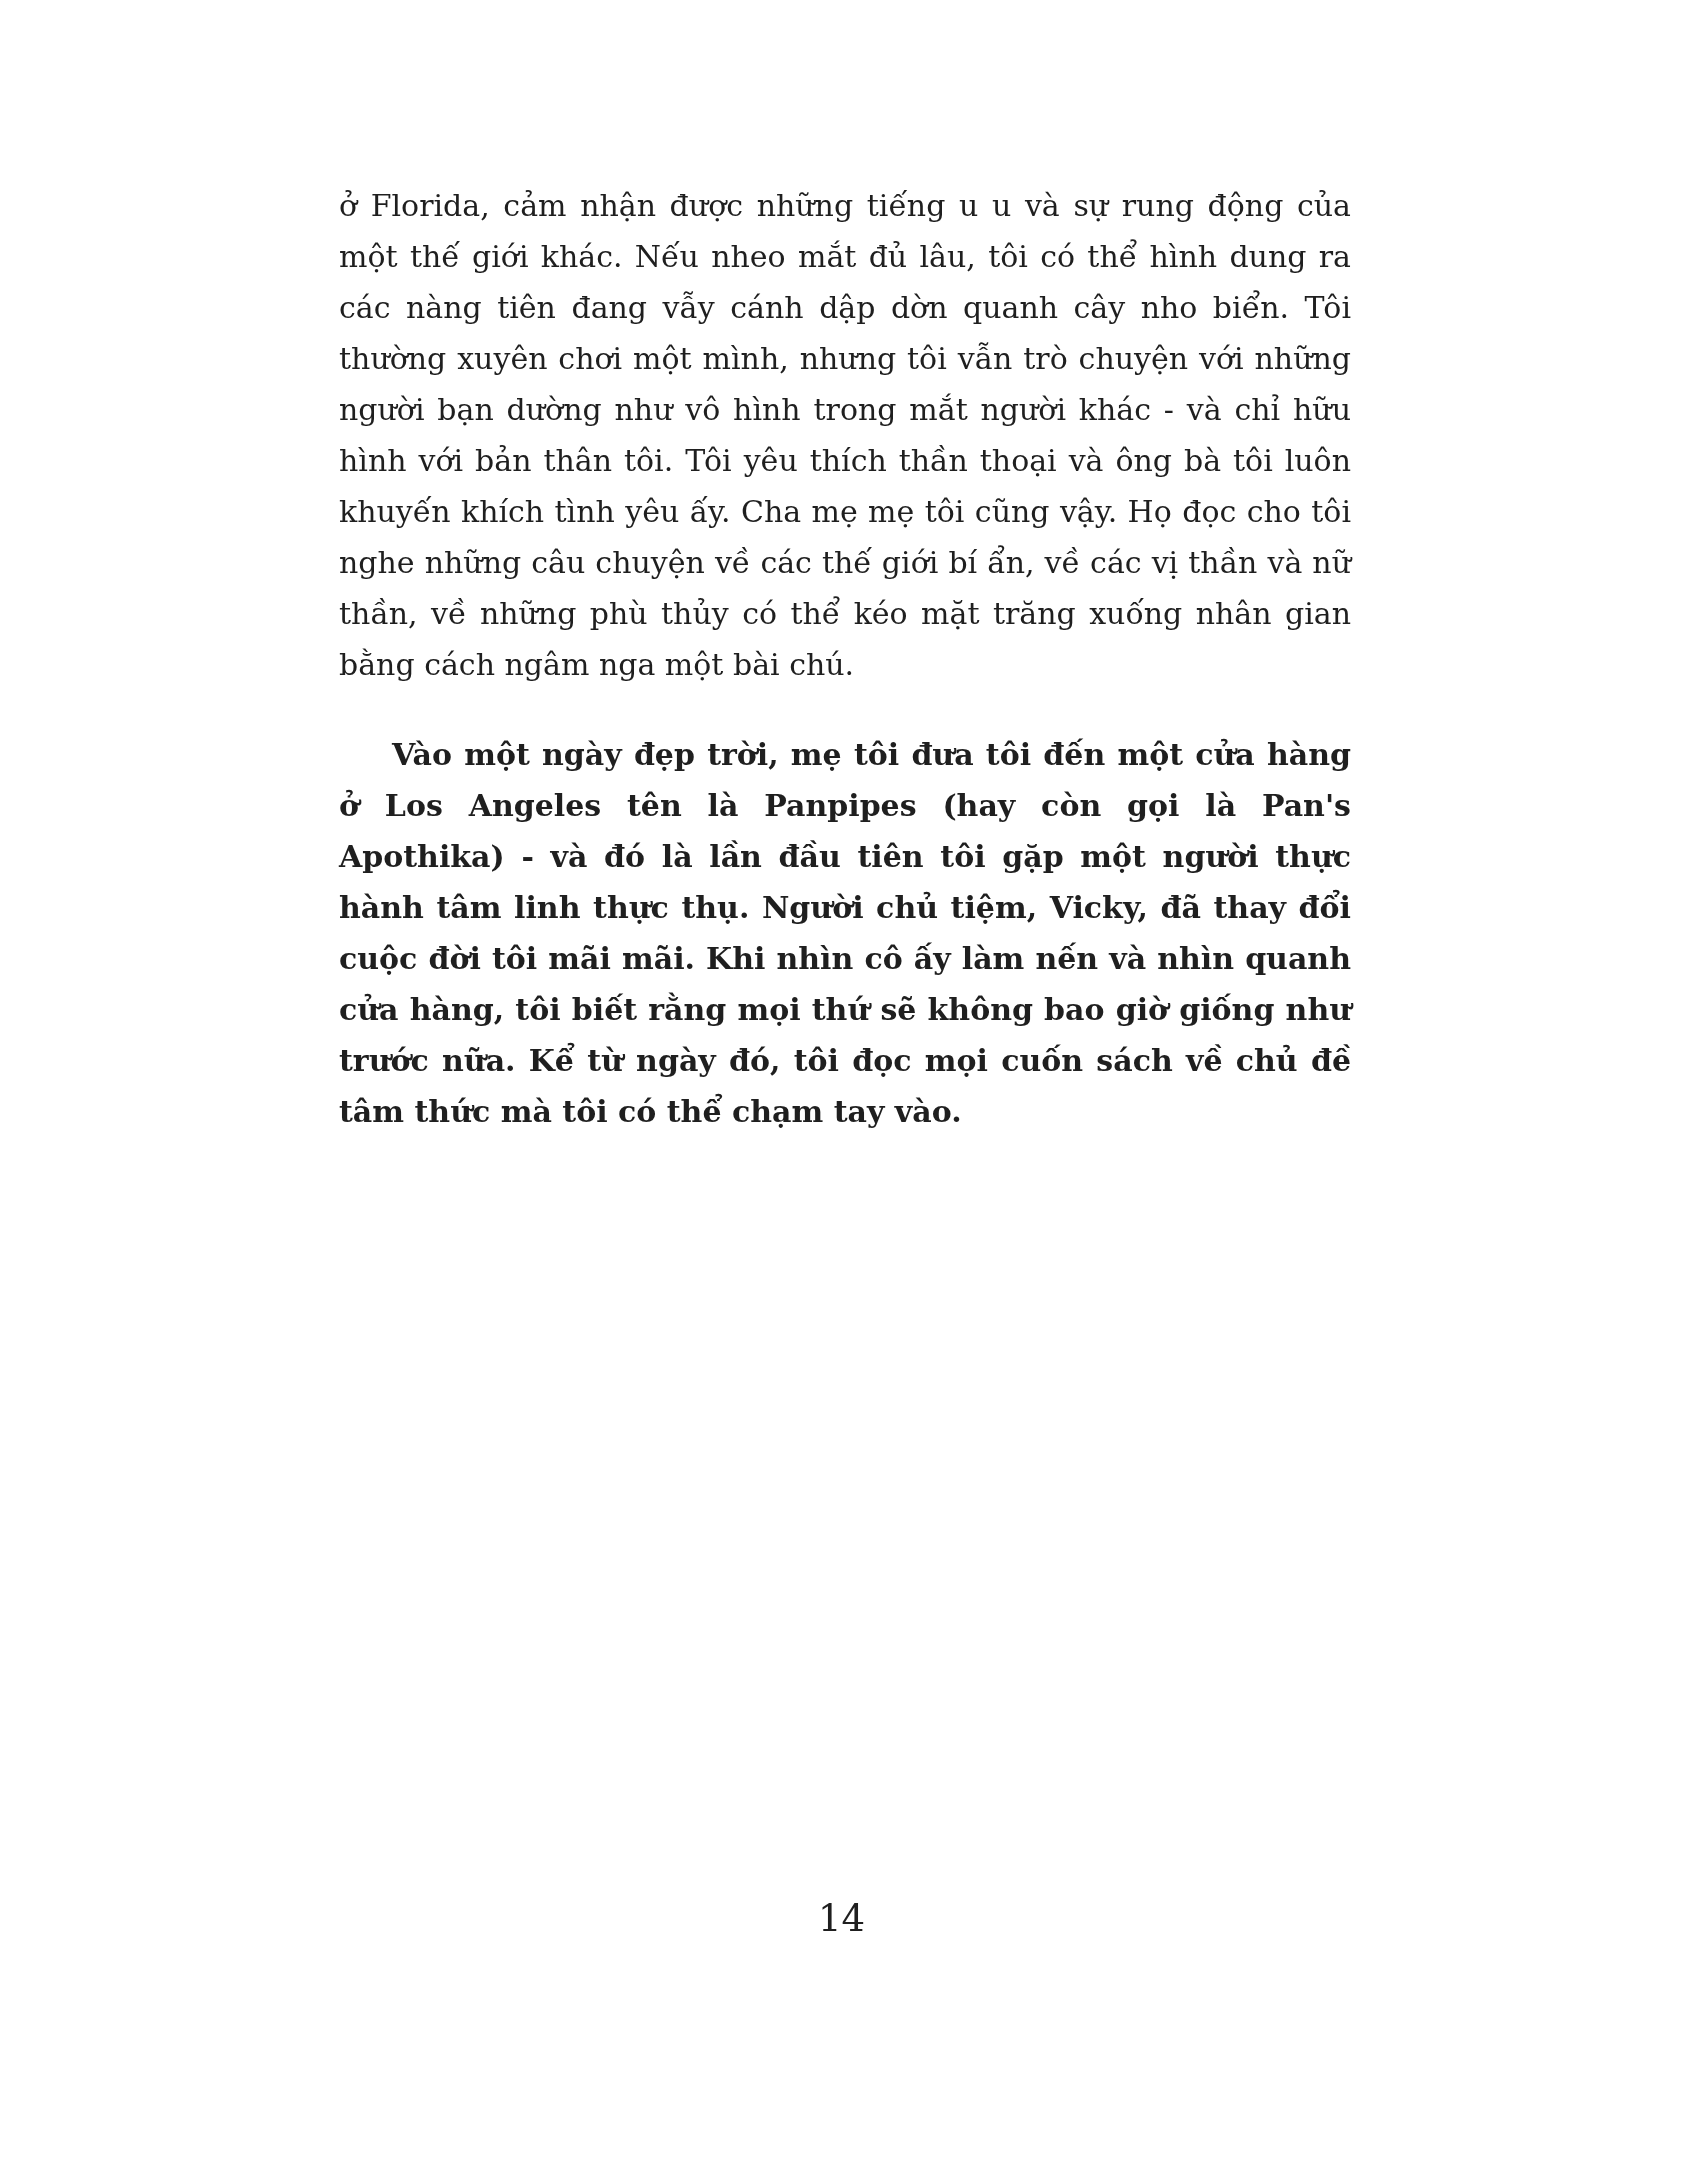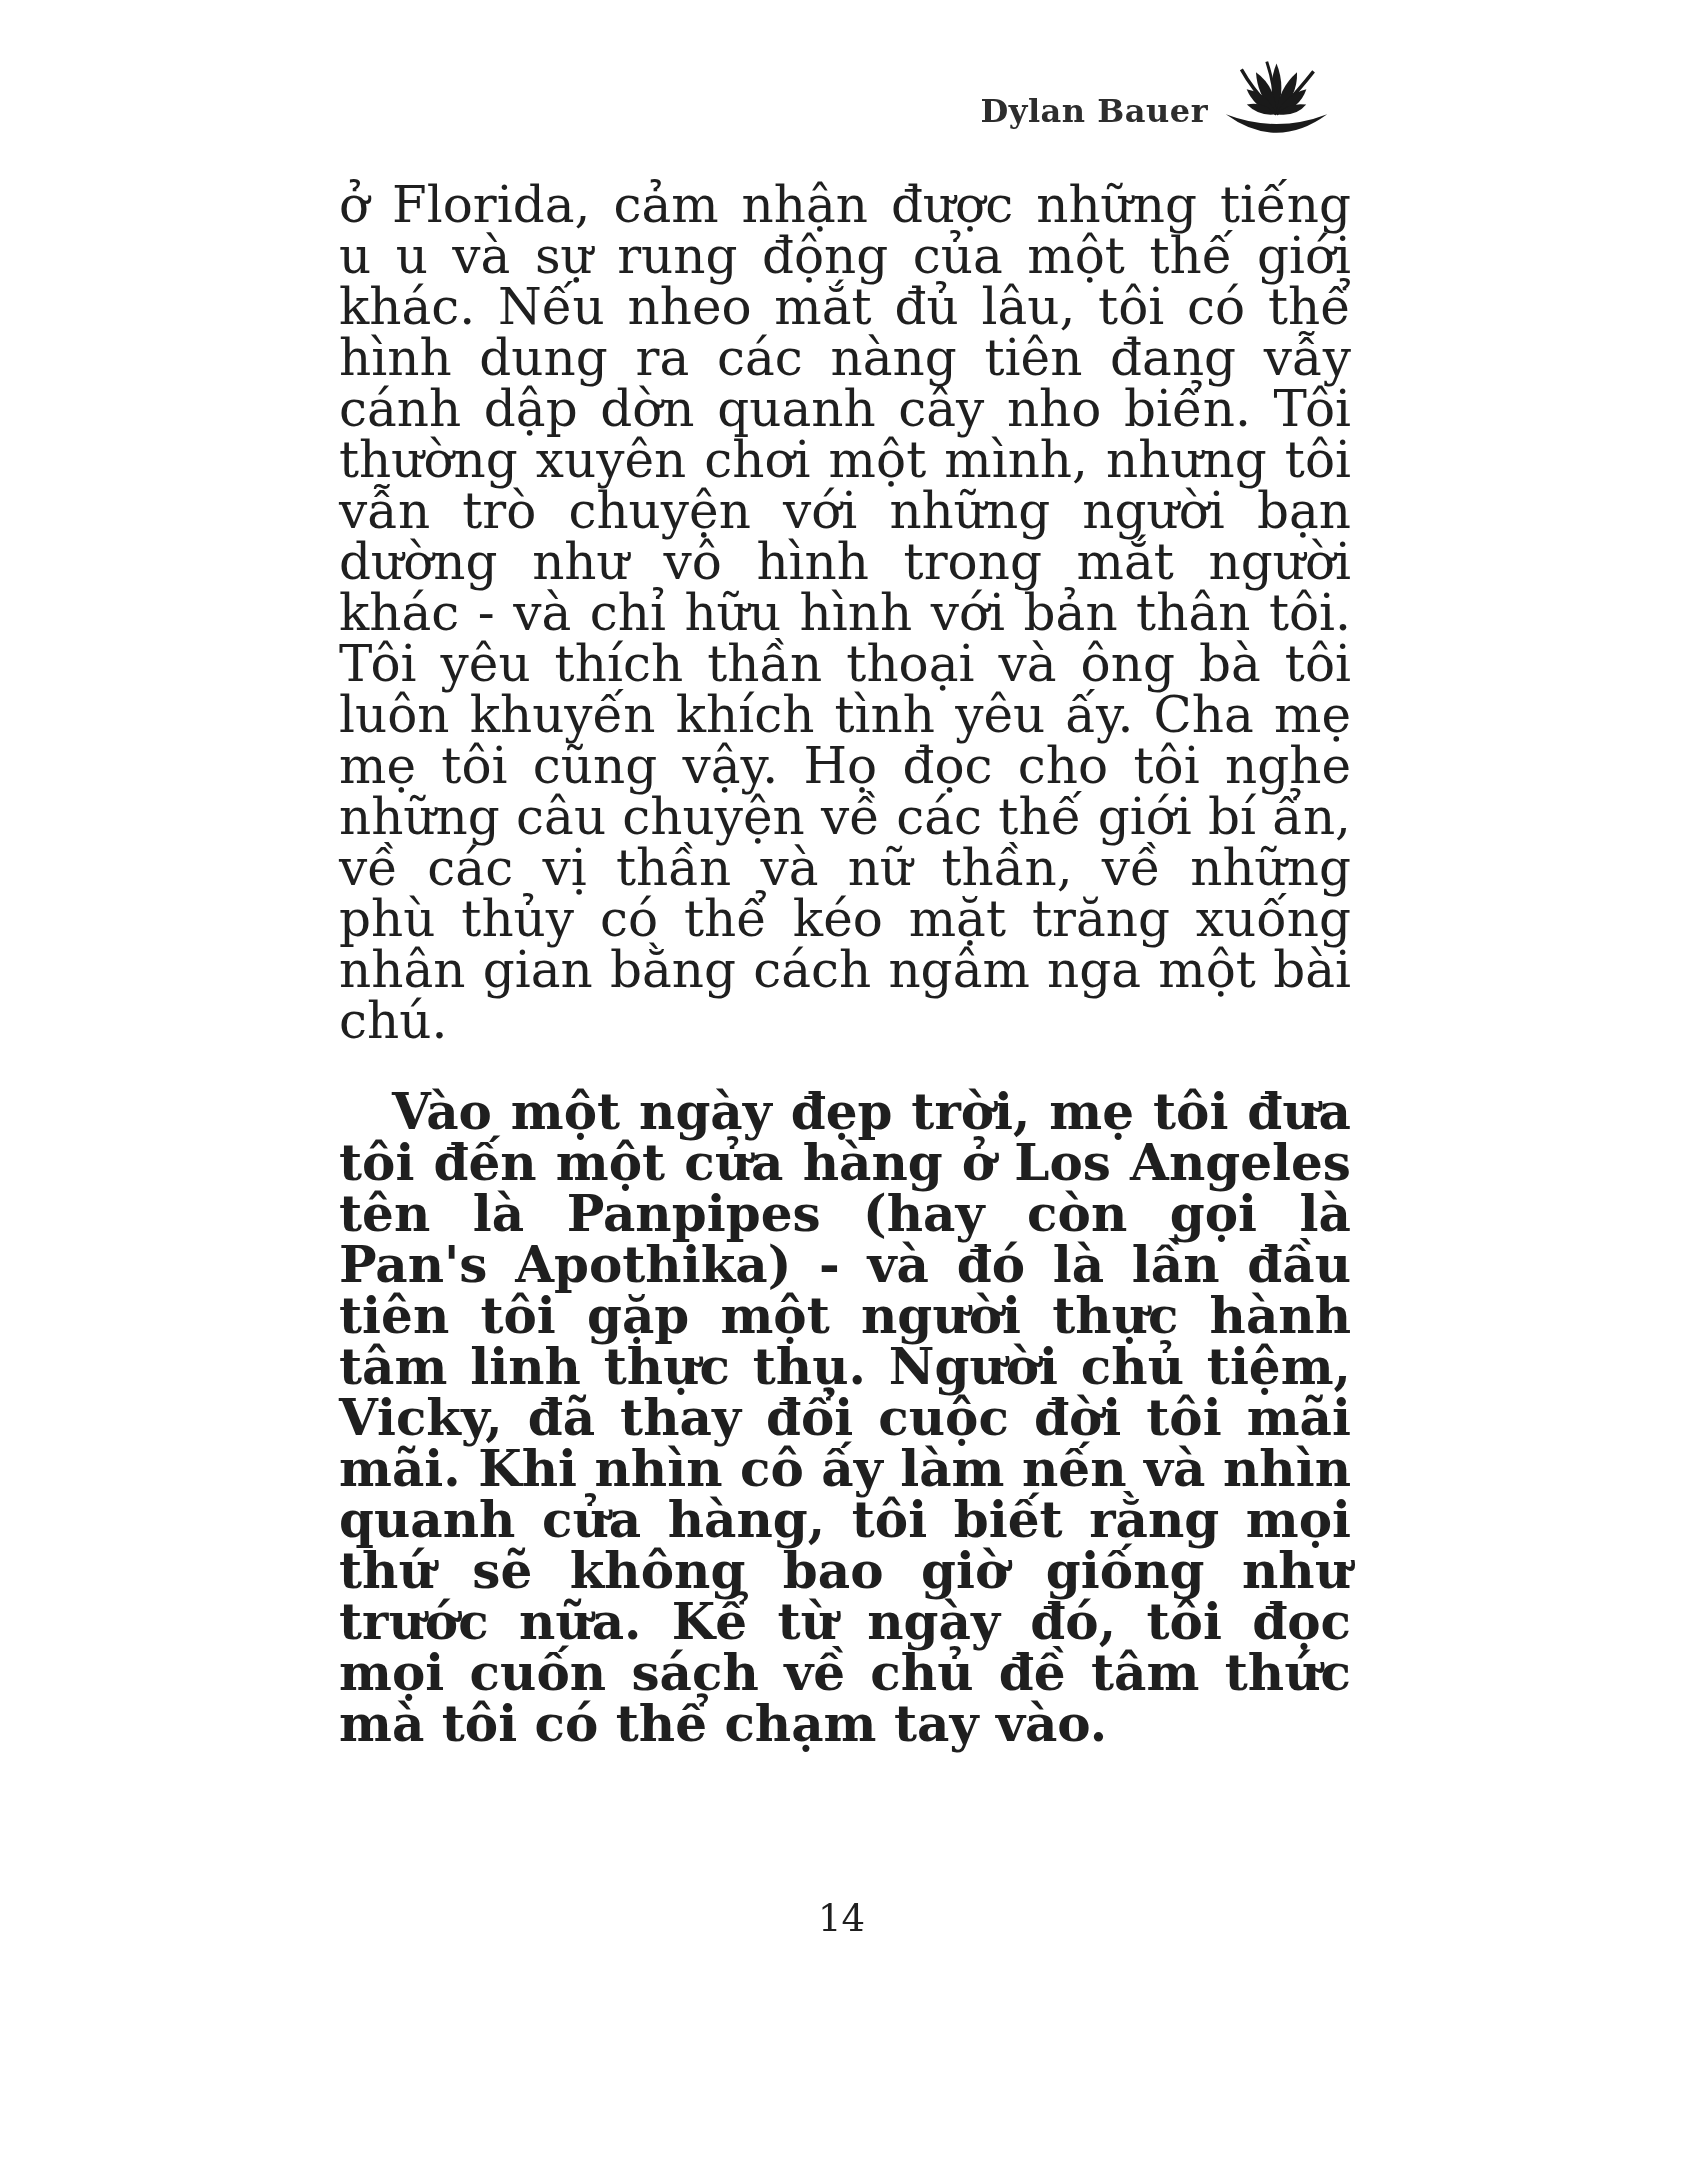--- a/index.html
+++ b/index.html
@@ -38,21 +38,21 @@
   }
   .page-body {
     position: absolute;
     top: 180px;
     left: 339px;
     width: 1012px;
     text-align: justify;
   }
   .para {
     margin: 0;
-    font-size: 50px;
+    font-size: 30px;
     line-height: 51px;
     color: #1f1f1f;
   }
   .para + .para {
     margin-top: 39px;
     text-indent: 53px;
     font-weight: bold;
   }
   .page-footer {
     position: absolute;
@@ -64,41 +64,20 @@
   .page-number {
     font-size: 37px;
     color: #1f1f1f;
   }
 </style>
 </head>
 <body>
 
 <div class="page">
 
-  <header class="page-header">
-    <span class="author">Dylan Bauer</span>
-    <span class="logo">
-      <svg width="117" height="95" viewBox="0 0 120 96" xmlns="http://www.w3.org/2000/svg" aria-hidden="true">
-
-        <path d="M60,58 Q36,34 24,12" stroke="#1a1a1a" stroke-width="3.5" fill="none"></path>
-        <path d="M60,58 Q84,32 98,14" stroke="#1a1a1a" stroke-width="3.5" fill="none"></path>
-        <path d="M60,58 Q58,28 50,4" stroke="#1a1a1a" stroke-width="3" fill="none"></path>
-
-        <path d="M60,6 Q70,30 60,58 Q50,30 60,6 Z" fill="#1a1a1a"></path>
-        <path d="M60,10 Q72,32 60,58 Q50,34 60,10 Z" fill="#1a1a1a" transform="rotate(-26 60 58)"></path>
-        <path d="M60,10 Q72,32 60,58 Q50,34 60,10 Z" fill="#1a1a1a" transform="rotate(26 60 58)"></path>
-        <path d="M60,18 Q71,36 60,58 Q50,38 60,18 Z" fill="#1a1a1a" transform="rotate(-50 60 58)"></path>
-        <path d="M60,18 Q71,36 60,58 Q50,38 60,18 Z" fill="#1a1a1a" transform="rotate(50 60 58)"></path>
-        <path d="M60,26 Q69,40 60,58 Q52,42 60,26 Z" fill="#1a1a1a" transform="rotate(-72 60 58)"></path>
-        <path d="M60,26 Q69,40 60,58 Q52,42 60,26 Z" fill="#1a1a1a" transform="rotate(72 60 58)"></path>
-
-        <path d="M8,58 Q60,96 112,58 Q60,78 8,58 Z" fill="#1a1a1a"></path>
-      </svg>
-    </span>
-  </header>
 
   <main class="page-body">
     <p class="para">ở Florida, cảm nhận được những tiếng u u và sự rung động của một thế giới khác. Nếu nheo mắt đủ lâu, tôi có thể hình dung ra các nàng tiên đang vẫy cánh dập dờn quanh cây nho biển. Tôi thường xuyên chơi một mình, nhưng tôi vẫn trò chuyện với những người bạn dường như vô hình trong mắt người khác - và chỉ hữu hình với bản thân tôi. Tôi yêu thích thần thoại và ông bà tôi luôn khuyến khích tình yêu ấy. Cha mẹ mẹ tôi cũng vậy. Họ đọc cho tôi nghe những câu chuyện về các thế giới bí ẩn, về các vị thần và nữ thần, về những phù thủy có thể kéo mặt trăng xuống nhân gian bằng cách ngâm nga một bài chú.</p>
     <p class="para">Vào một ngày đẹp trời, mẹ tôi đưa tôi đến một cửa hàng ở Los Angeles tên là Panpipes (hay còn gọi là Pan's Apothika) - và đó là lần đầu tiên tôi gặp một người thực hành tâm linh thực thụ. Người chủ tiệm, Vicky, đã thay đổi cuộc đời tôi mãi mãi. Khi nhìn cô ấy làm nến và nhìn quanh cửa hàng, tôi biết rằng mọi thứ sẽ không bao giờ giống như trước nữa. Kể từ ngày đó, tôi đọc mọi cuốn sách về chủ đề tâm thức mà tôi có thể chạm tay vào.</p>
   </main>
 
   <footer class="page-footer">
     <span class="page-number">14</span>
   </footer>
 

